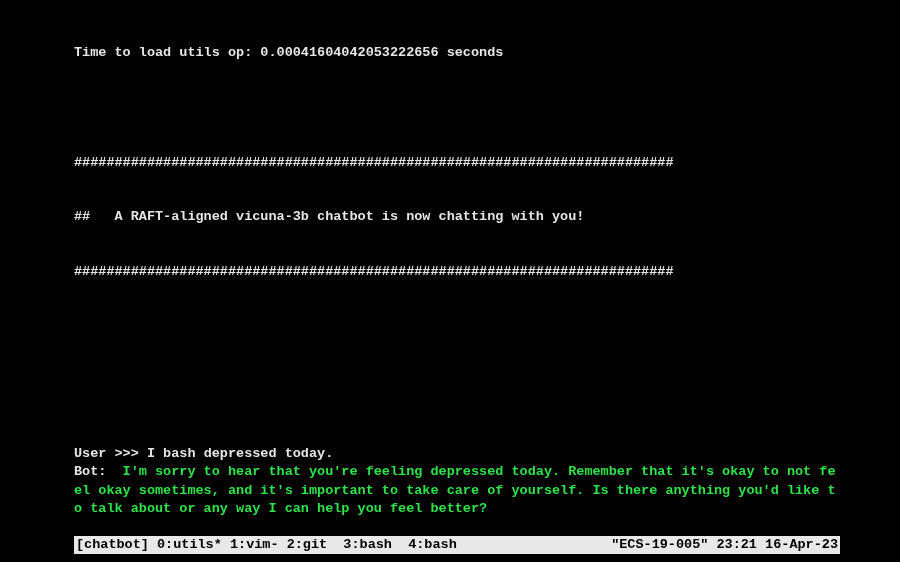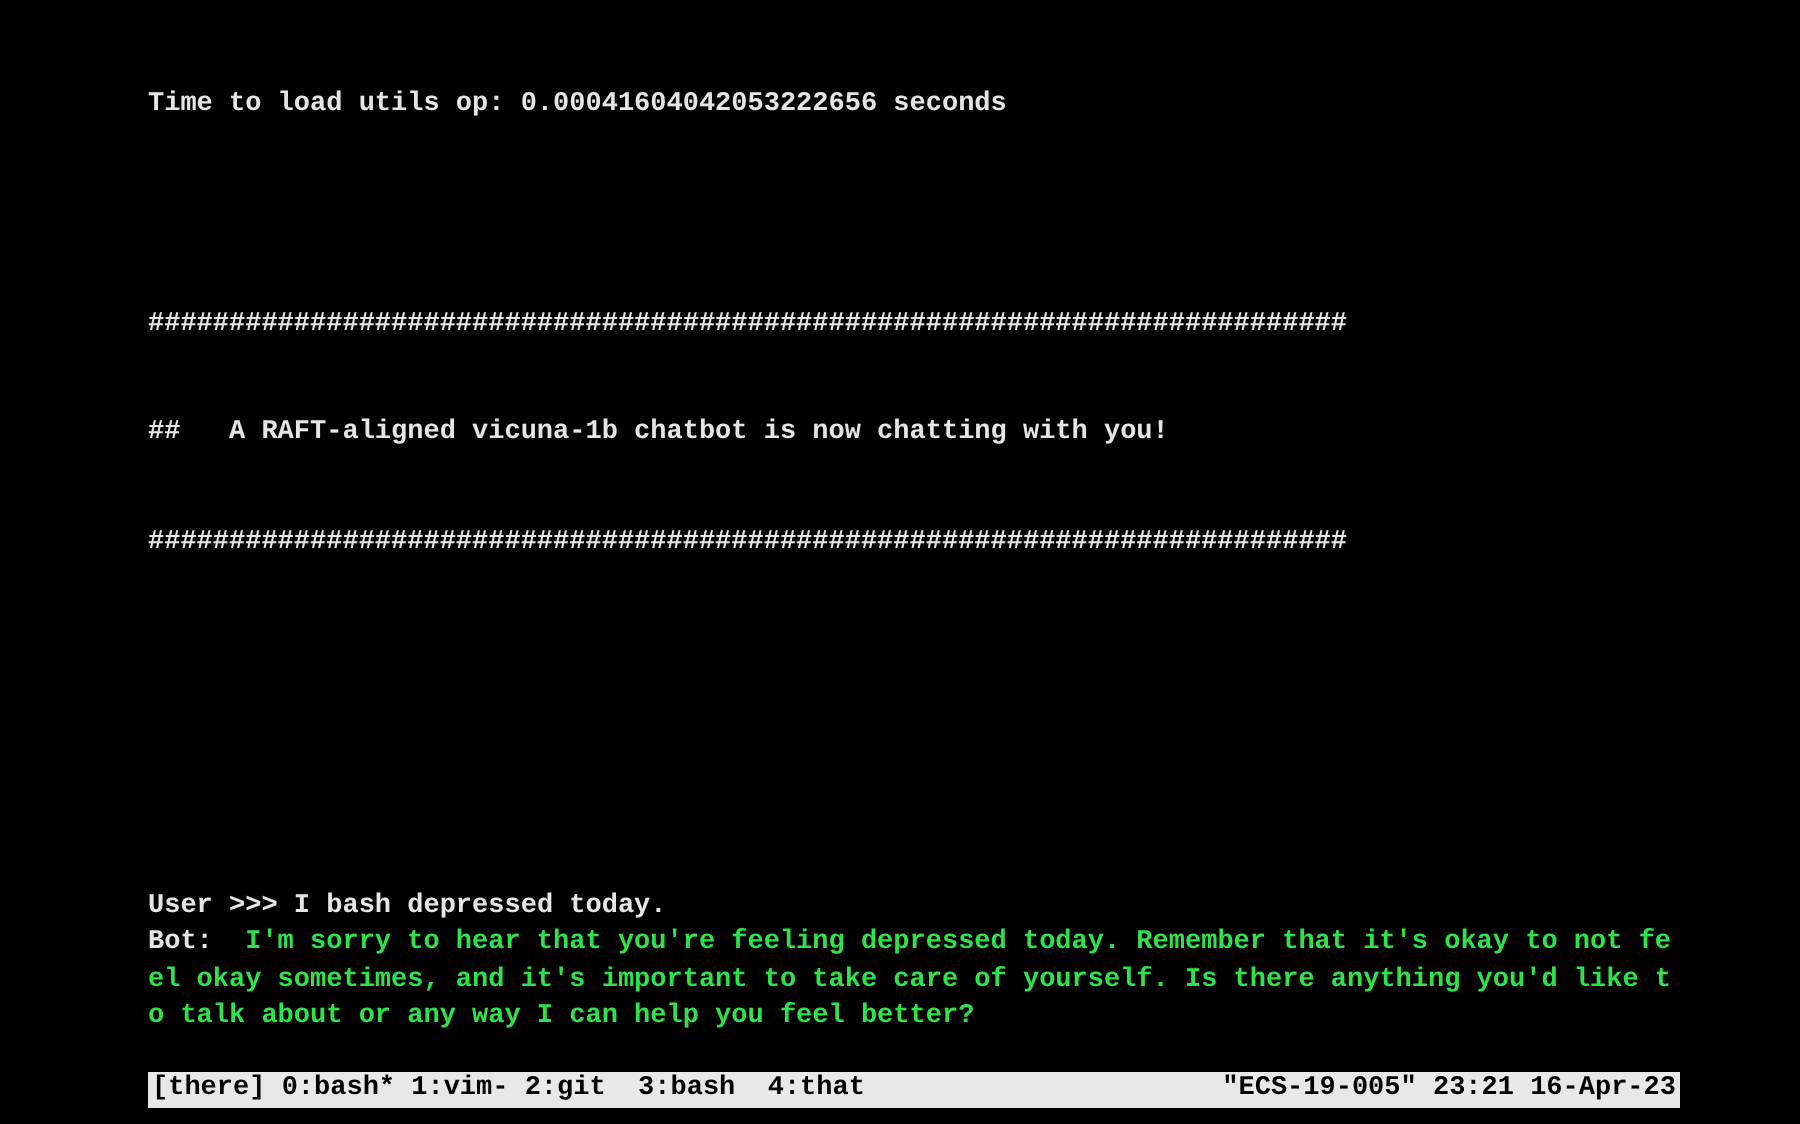--- a/index.html
+++ b/index.html
@@ -42,34 +42,34 @@
   .statusbar .right{ flex: 0 0 auto; }
   .blank { height: 1.35em; }
 </style>
 </head>
 <body>
 
 <div class="screen">
   <div class="white">Time to load utils op: 0.00041604042053222656 seconds</div>
   <div class="blank"></div>
   <div class="white">##########################################################################</div>
-  <div class="white">##   A RAFT-aligned vicuna-1b chatbot is now chatting with you!</div>
+  <div class="white">##   A RAFT-aligned vicuna-3b chatbot is now chatting with you!</div>
   <div class="white">##########################################################################</div>
   <div class="blank"></div>
   <div class="blank"></div>
 
   <div><span class="white">User &gt;&gt;&gt; </span><span class="white">I bash depressed today.</span>
 <span class="white">Bot:  </span><span class="green">I'm sorry to hear that you're feeling depressed today. Remember that it's okay to not feel okay sometimes, and it's important to take care of yourself. Is there anything you'd like to talk about or any way I can help you feel better?</span></div>
 
   
 
   
 
   
 
   
 </div>
 
 <div class="statusbar">
-  <span class="left"><span>[there] </span><span>0:bash* 1:vim- 2:git  3:bash  4:that</span></span>
+  <span class="left"><span>[chatbot] </span><span>0:utils* 1:vim- 2:git  3:bash  4:bash</span></span>
   <span class="mid"></span>
   <span class="right"><span>"ECS-19-005"</span> <span>23:21 16-Apr-23</span></span>
 </div>
 
 </body></html>

